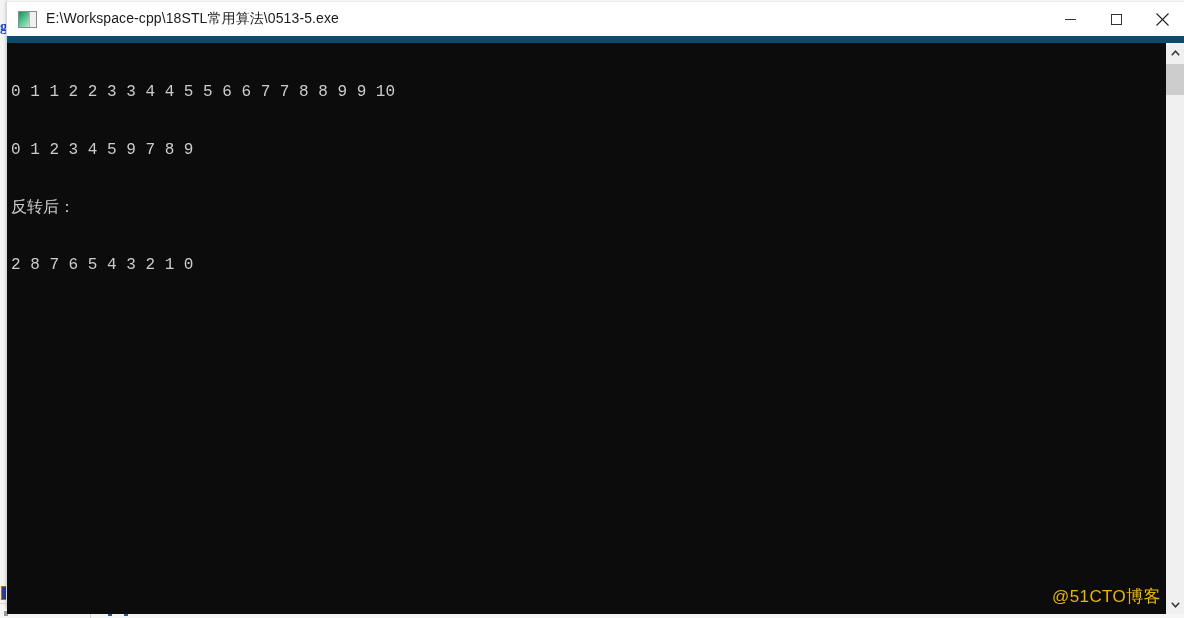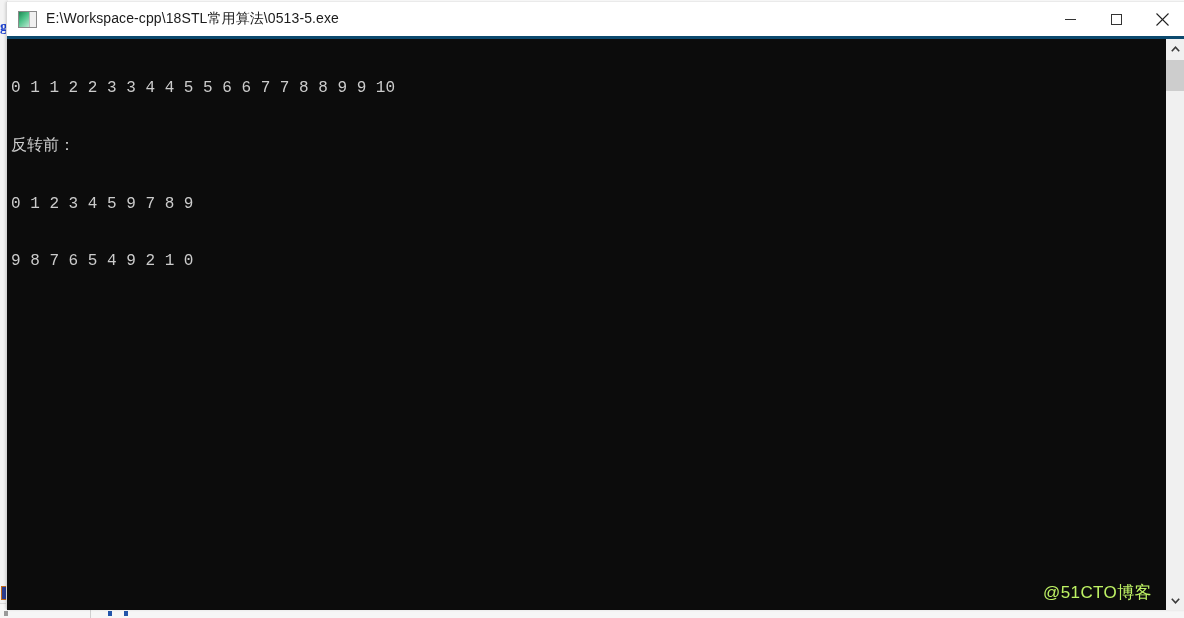--- a/index.html
+++ b/index.html
@@ -94,21 +94,21 @@
     border: 1px solid #d6d6d6;
     border-top: none;
     box-shadow: 0 0 3px rgba(0,0,0,.22);
   }
   #title-bar {
     position: relative;
     height: 34px;
     background: #ffffff;
     display: flex;
     align-items: center;
-    border-bottom: 3px solid #0c4a6e;
+    border-bottom: 7px solid #0c4a6e;
   }
   #app-icon {
     width: 17px; height: 15px;
     margin-left: 11px;
     margin-right: 9px;
     border: 1px solid #8a8a8a;
     background: #ffffff;
     display: flex;
     overflow: hidden;
     flex: 0 0 auto;
@@ -190,24 +190,24 @@
     position: absolute;
     left: 0; top: 19px; bottom: 19px;
     width: 19px;
     background: #f0f0f0;
     z-index: -1;
   }
 
   
   #watermark {
     position: absolute;
-    right: 33px;
+    right: 24px;
     bottom: 6px;
     font-size: 17px;
-    color: #bef264;
+    color: #eab308;
     font-family: "Liberation Sans", sans-serif;
     letter-spacing: .4px;
     white-space: nowrap;
     pointer-events: none;
   }
 </style>
 </head>
 <body>
 
 <div id="ide-backdrop">
@@ -257,23 +257,23 @@
           <line x1="0.5" y1="0.5" x2="12.5" y2="12.5" stroke="#222" stroke-width="1.1"></line>
           <line x1="12.5" y1="0.5" x2="0.5" y2="12.5" stroke="#222" stroke-width="1.1"></line>
         </svg>
       </div>
     </div>
   </div>
 
   <div id="console-body">
     <div id="console-text">
       <div class="console-line">0 1 1 2 2 3 3 4 4 5 5 6 6 7 7 8 8 9 9 10</div>
-      <div class="console-line">反转前：</div>
       <div class="console-line">0 1 2 3 4 5 9 7 8 9</div>
-      <div class="console-line">9 8 7 6 5 4 9 2 1 0</div>
+      <div class="console-line">反转后：</div>
+      <div class="console-line">2 8 7 6 5 4 3 2 1 0</div>
     </div>
 
     <div id="console-scrollbar">
       <div id="sb-track"></div>
       <div class="sb-arrow up">
         <svg width="9" height="6" viewBox="0 0 9 6">
           <polyline points="0.8,5.2 4.5,1.2 8.2,5.2" fill="none" stroke="#3a3a3a" stroke-width="1.6"></polyline>
         </svg>
       </div>
       <div id="sb-thumb"></div>

